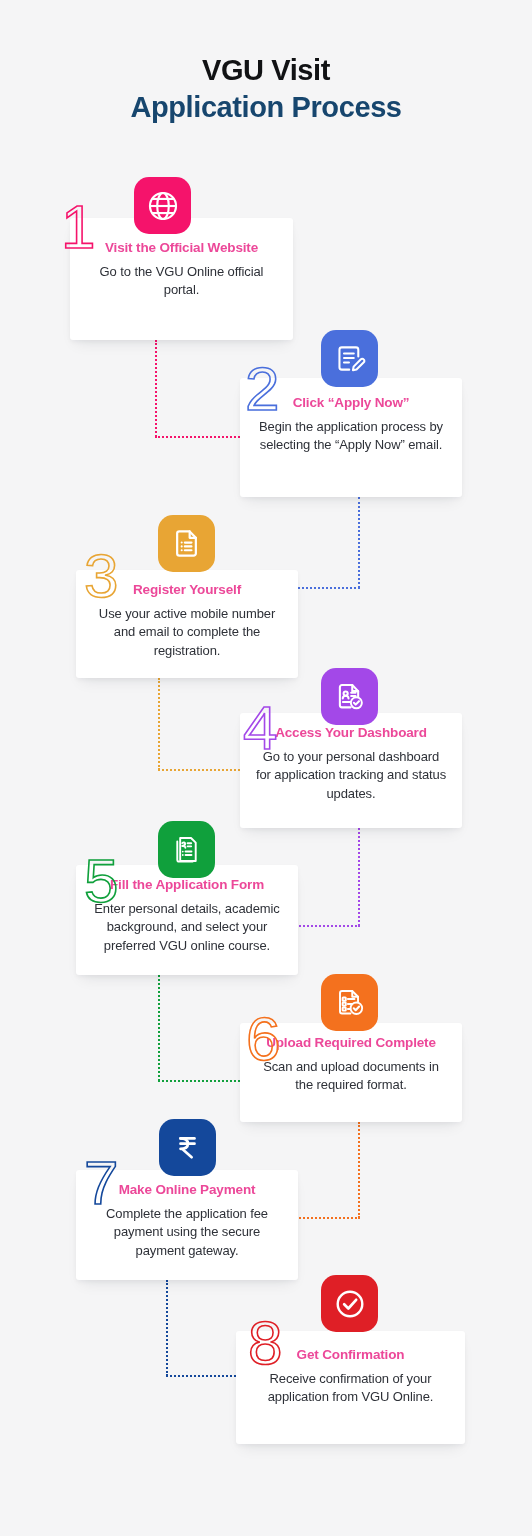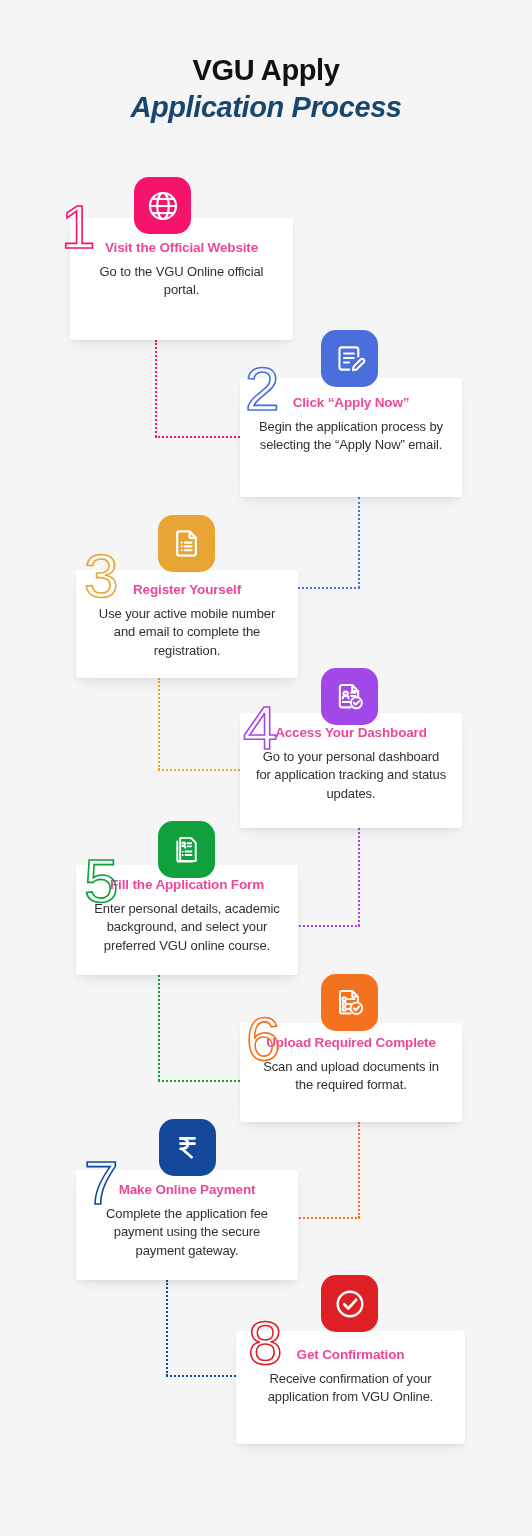--- a/index.html
+++ b/index.html
@@ -30,21 +30,20 @@
     letter-spacing: -0.4px;
     color: #111214;
     line-height: 1.28;
   }
   .title-line2 {
     font-size: 29px;
     font-weight: 700;
     letter-spacing: -0.4px;
     color: #17466e;
     line-height: 1.28;
-    font-style: italic;
   }
 
   
   .conn { position: absolute; }
   .conn .v {
     position: absolute;
     width: 0;
     border-left-width: 2px;
     border-left-style: dotted;
   }
@@ -109,21 +108,21 @@
     letter-spacing: 0;
     user-select: none;
   }
 </style>
 </head>
 <body>
 
 <div id="root">
 
   <div class="title-block">
-    <div class="title-line1">VGU Apply</div>
+    <div class="title-line1">VGU Visit</div>
     <div class="title-line2">Application Process</div>
   </div>
 
   <div class="conn">
     <div class="v" id="c1v" style="left: 155px; top: 340px; height: 97px; border-left-color: rgb(245, 19, 107);"></div>
     <div class="h" id="c1h" style="left: 155px; top: 436px; width: 105px; border-top-color: rgb(245, 19, 107);"></div>
   </div>
   <div class="conn">
     <div class="v" id="c2v" style="left: 358px; top: 497px; height: 91px; border-left-color: rgb(74, 111, 220);"></div>
     <div class="h" id="c2h" style="left: 250px; top: 587px; width: 110px; border-top-color: rgb(74, 111, 220);"></div>

